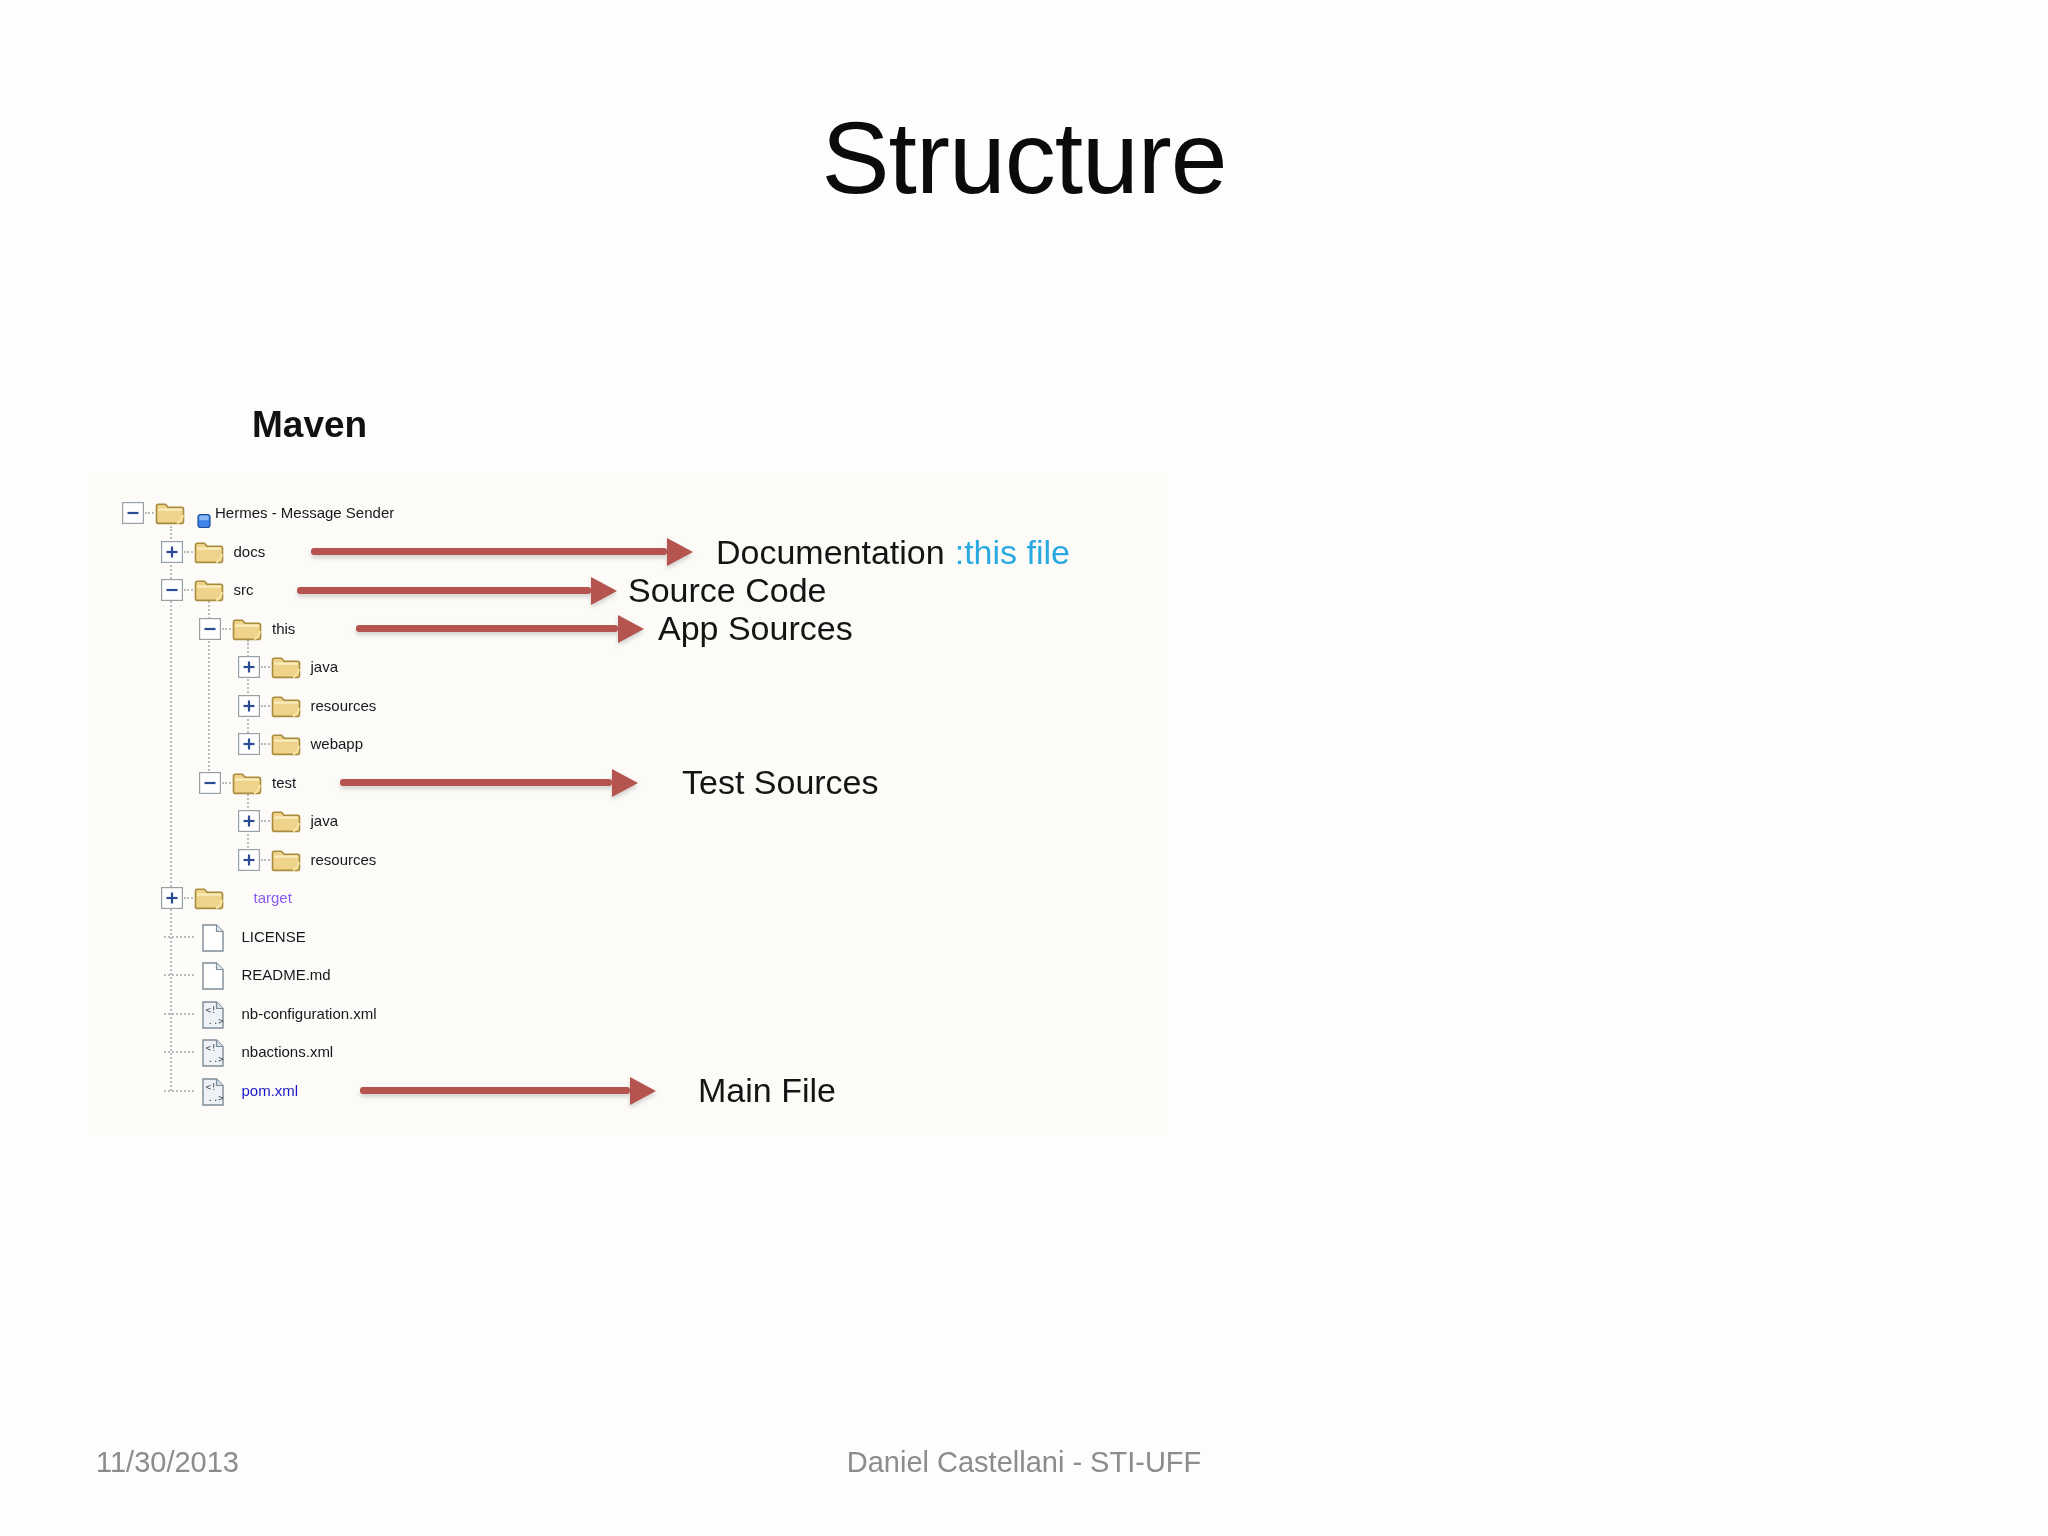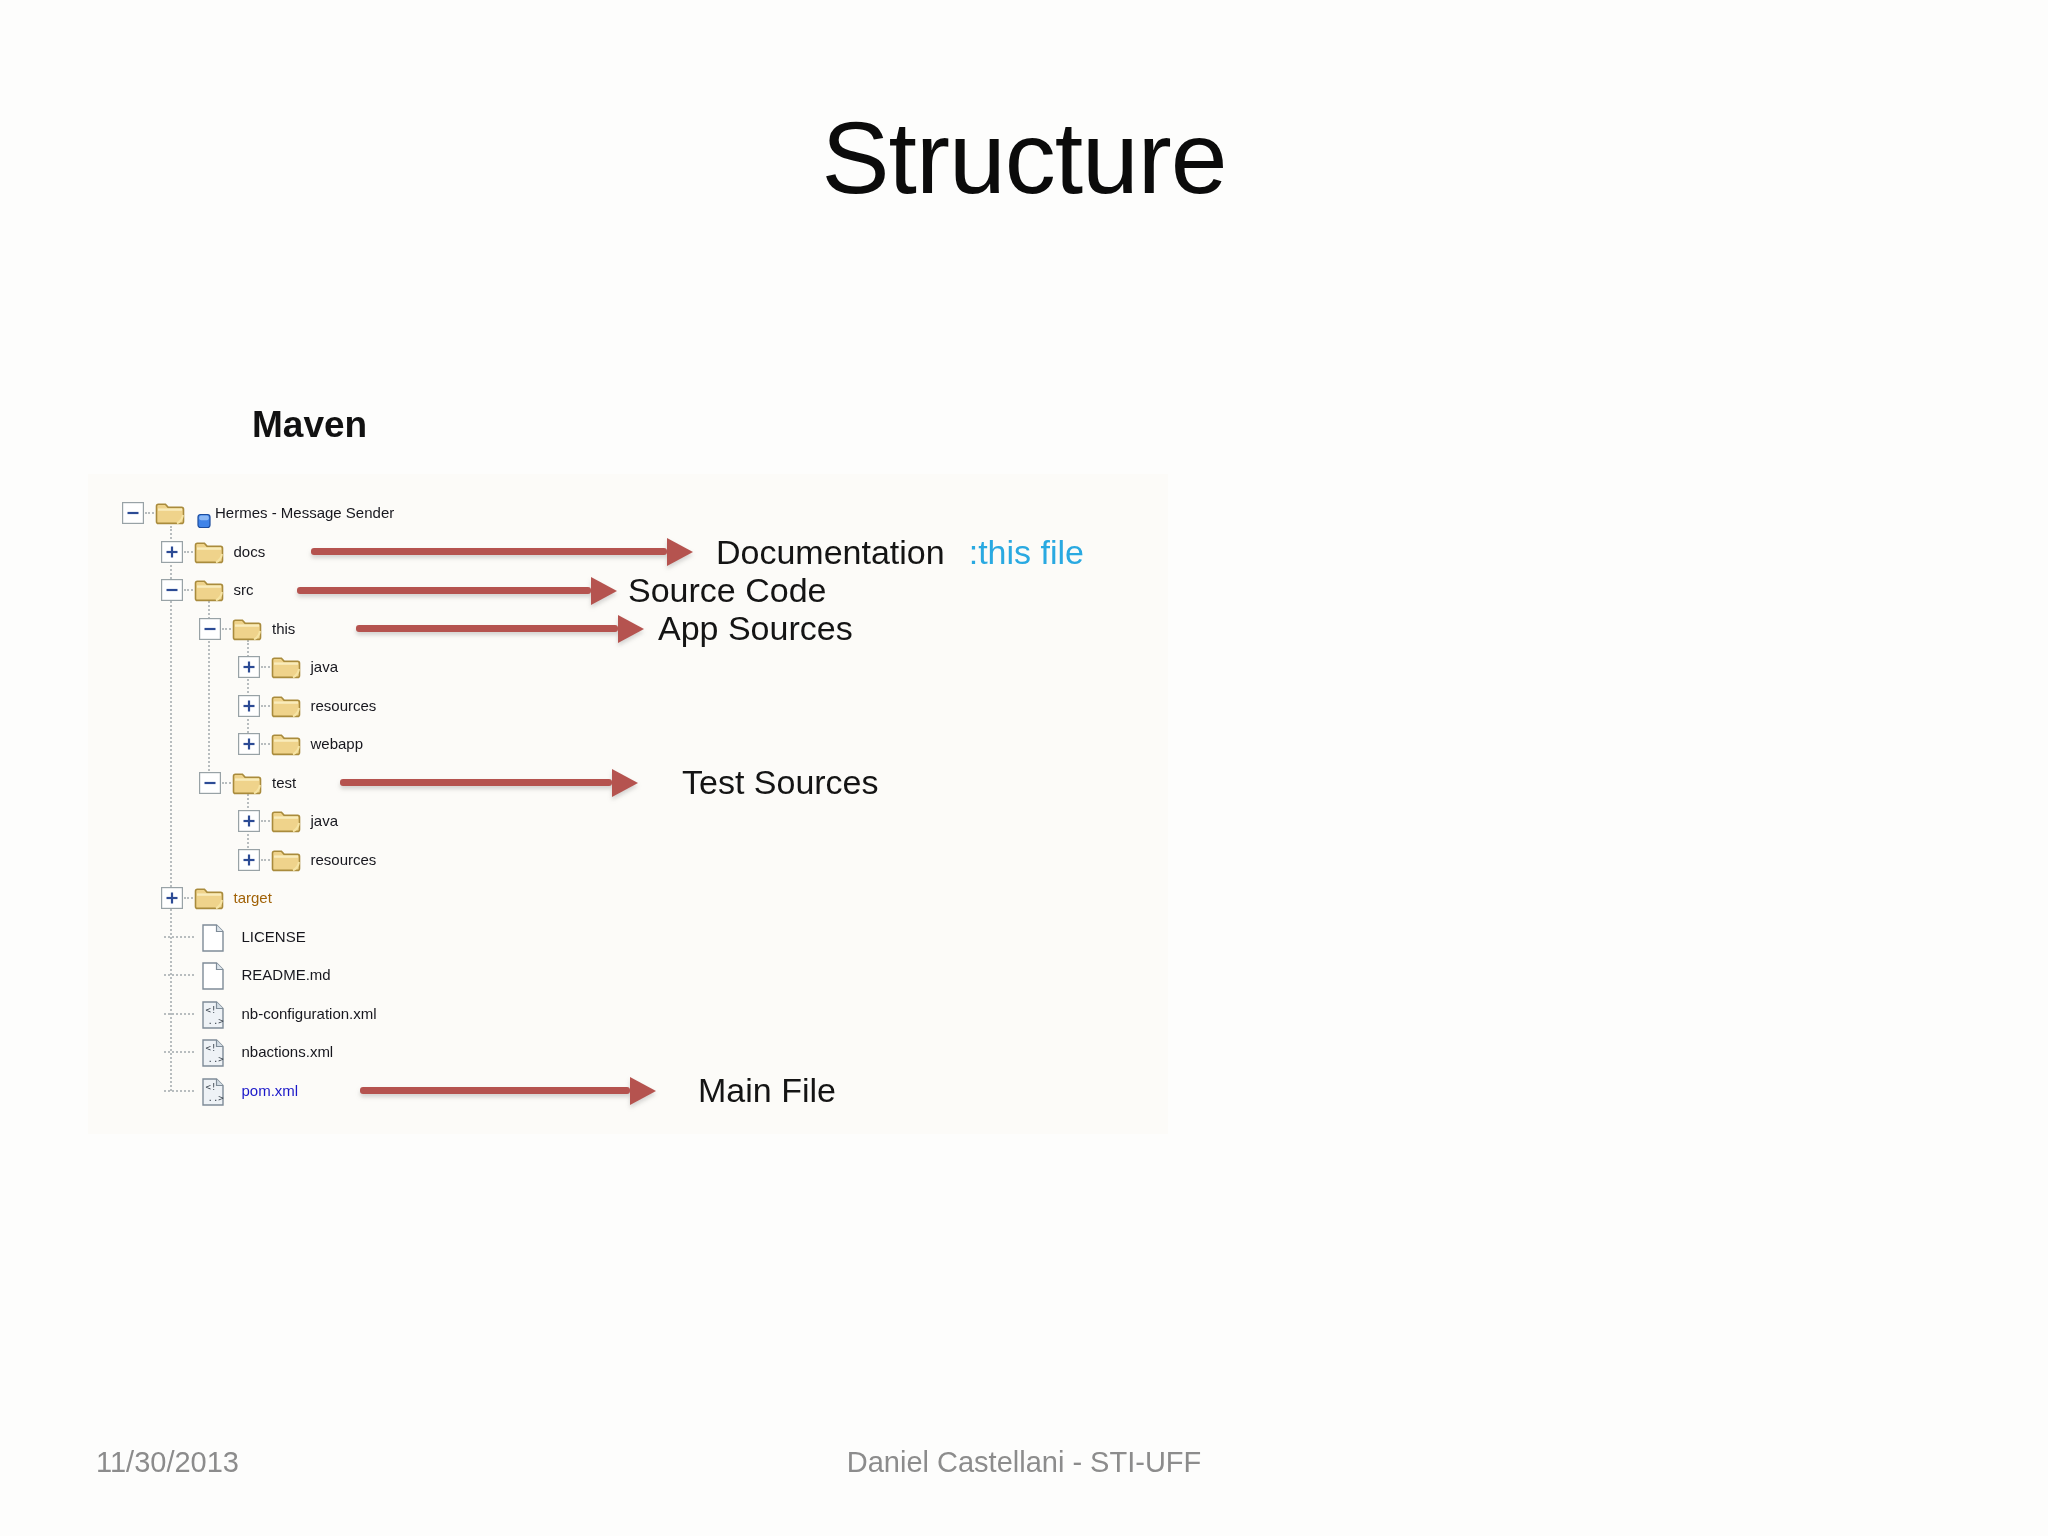--- a/index.html
+++ b/index.html
@@ -35,21 +35,21 @@
     position:absolute; top:18px; height:0;
     border-top:2px dotted #b8bdbf;
   }
   .tree-row .nicon{
     position:absolute; top:6px;
   }
   .tree-label{
     position:absolute; top:0; line-height:38.5px;
     font-size:15px; color:#17171e; white-space:nowrap;
   }
-  .tree-label.muted{ color:#a16207; }
+  .tree-label.muted{ color:#8b5cf6;margin-left:20px; }
   .tree-label.link{ color:var(--link_text,#1b18c9); }
   .connector{
     position:absolute; width:0;
     border-left:2px dotted #b8bdbf;
   }
   #conn-root{ left:52px;  top:32px;  height:565px; }
   #conn-src{  left:90px;  top:107px; height:182px; }
   #conn-main{ left:129px; top:146px; height:105px; }
   #conn-test{ left:129px; top:300px; height:66px; }
   .badge{ position:absolute; left:79px; top:17px; }
@@ -68,21 +68,21 @@
   }
   #arrow-0{ left:311px; top:548px;  width:356px; }
   #arrow-1{ left:297px; top:587px;  width:294px; }
   #arrow-2{ left:356px; top:625px;  width:262px; }
   #arrow-3{ left:340px; top:779px;  width:272px; }
   #arrow-4{ left:360px; top:1087px; width:270px; }
   .annot{
     position:absolute; font-size:34px; line-height:42px;
     color:#141414; white-space:nowrap;
   }
-  .annot .accent{ color:var(--accent_text,#29a9e1); margin-left:24px;text-align:right; }
+  .annot .accent{ color:var(--accent_text,#29a9e1); margin-left:10px;text-align:right; }
   #annot-0{ left:716px; top:531px; }
   #annot-1{ left:628px; top:569px; }
   #annot-2{ left:658px; top:607px; }
   #annot-3{ left:682px; top:761px; }
   #annot-4{ left:698px; top:1069px; }
   
   .footer-date{
     position:absolute; left:96px; top:1446px;
     font-size:29px; color:#8c8c8c;
   }

